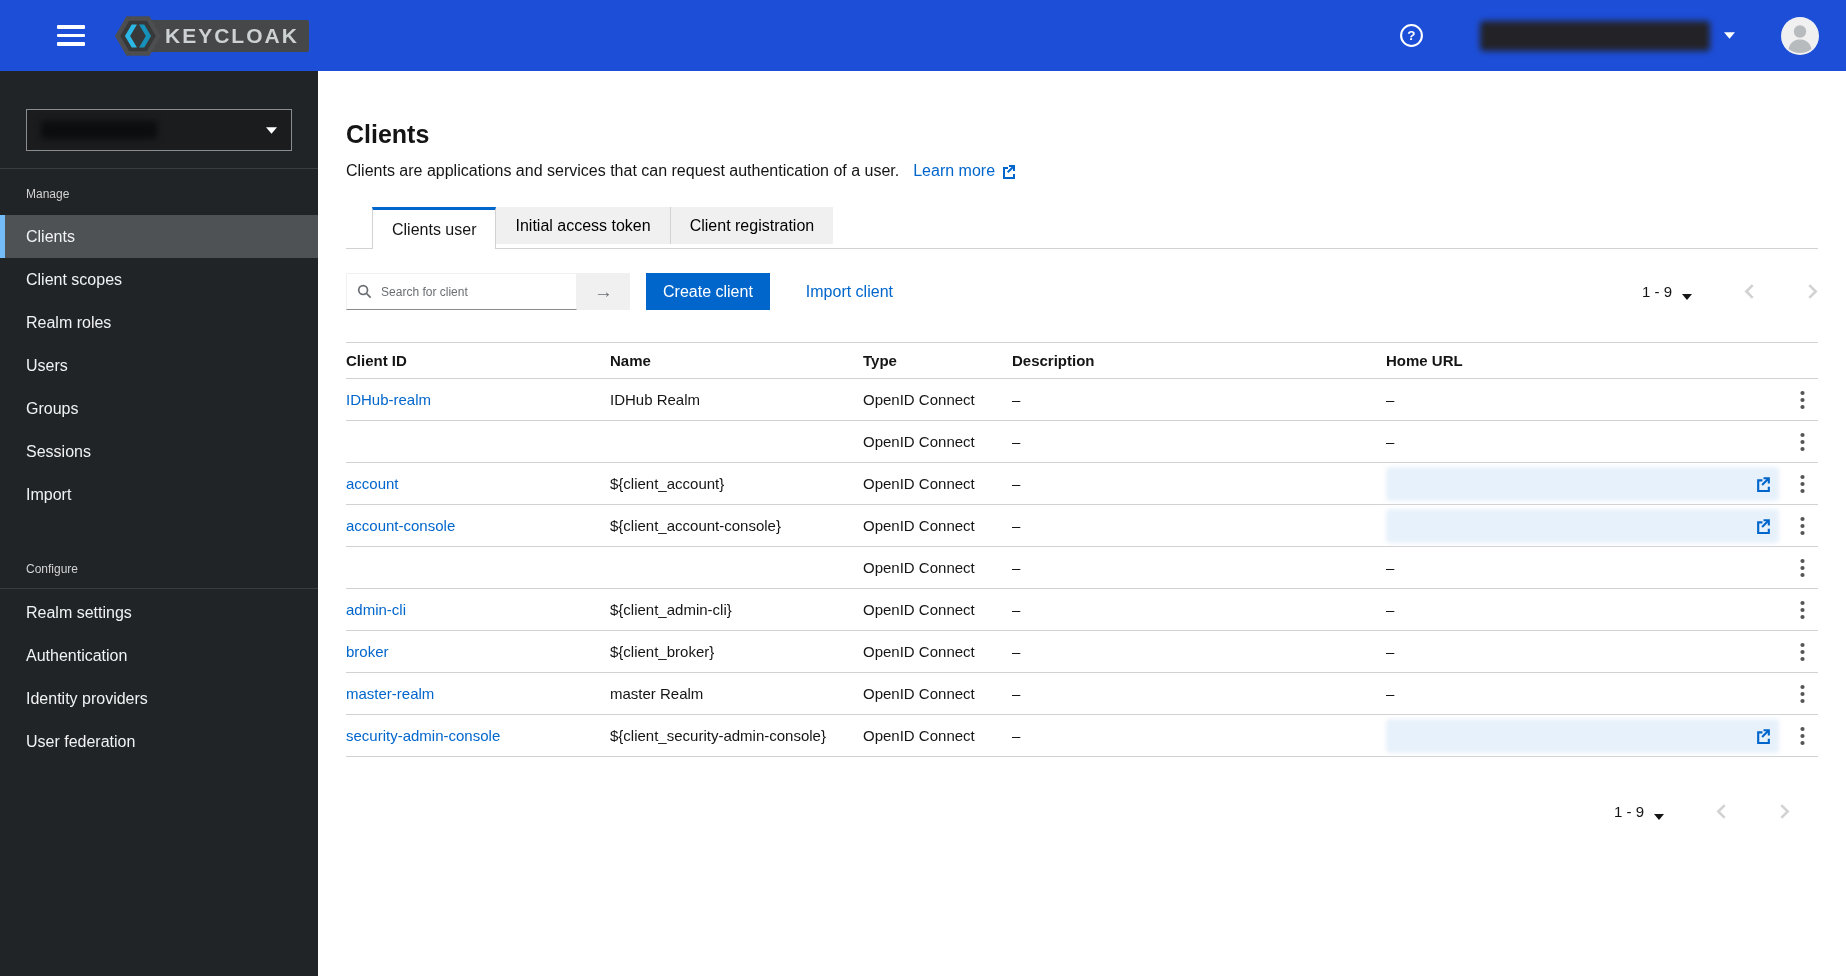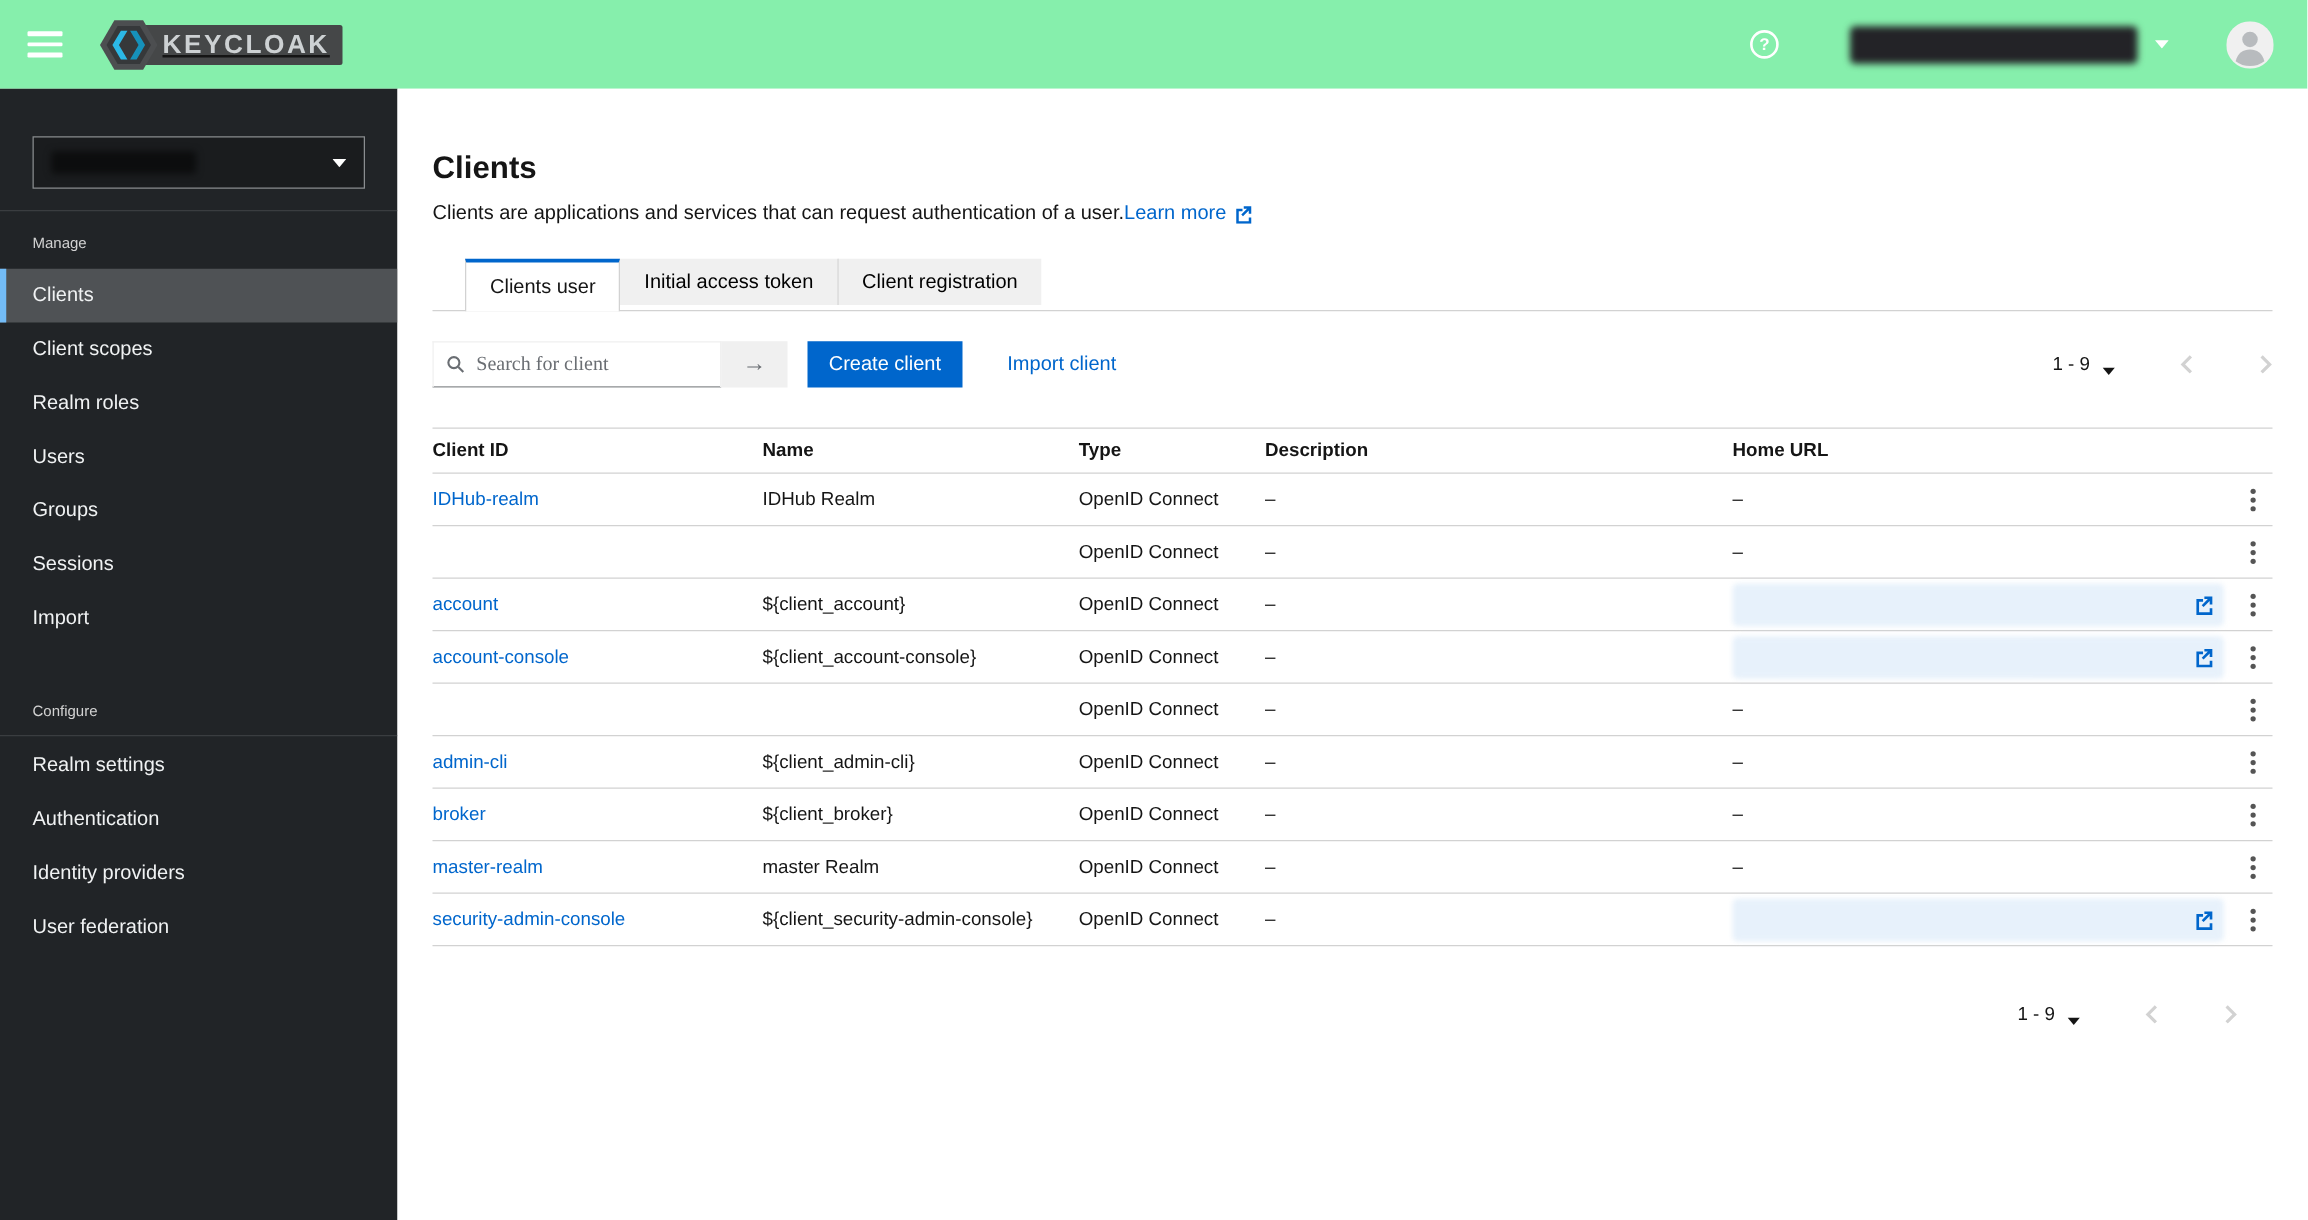--- a/index.html
+++ b/index.html
@@ -3,23 +3,22 @@
 <meta charset="utf-8">
 <style>
   * { box-sizing: border-box; margin: 0; padding: 0; }
   html,body { width:1846px; height:976px; }
   body {
     font-family: "Liberation Sans", sans-serif;
     background:#ffffff; color:#151515; overflow:hidden;
   }
   
   .masthead {
-    height:71px; background:#86efac; display:flex; align-items:center;
-    padding:0 27px 0 22px;
-    text-decoration:underline;
+    height:71px; background:#1d4ed8; display:flex; align-items:center;
+    padding:0 27px 0 57px;
   }
   .hamburger { background:none;border:none; width:28px; display:flex; flex-direction:column; gap:5px; cursor:pointer; }
   .hamburger span { display:block; height:3.5px; background:#ffffff; border-radius:1px; }
   .brand { display:flex; align-items:center; margin-left:30px; }
   .brand-text {
     font-size:21px; font-weight:bold; letter-spacing:2px; color:#cdd1d3;
     background:#454748; padding:4px 10px 4px 18px; margin-left:-14px; border-radius:2px;
   }
   .brand svg { position:relative; z-index:2; }
   .mast-help { margin-left:auto; background:none; border:none; cursor:pointer; display:flex; }
@@ -46,21 +45,21 @@
   .nav-section.gap .nav-section-title { padding-bottom:12px; border-bottom:1px solid #3a3d40; margin-bottom:2px; }
   .nav-item {
     height:43px; display:flex; align-items:center; padding-left:26px;
     font-size:16px; color:#f0f2f3; cursor:pointer;
   }
   .nav-item.active { background:#4f5255; border-left:5px solid #73bcf7; padding-left:21px; }
 
   
   .page-title { font-size:25px; line-height:30px; font-weight:bold; color:#151515; }
   .page-desc { margin-top:10px; font-size:16px; line-height:24px; color:#151515; display:flex; align-items:center; }
-  .learn-more { color:#0066cc; text-decoration:none; display:inline-flex; align-items:center; gap:6px; cursor:pointer; }
+  .learn-more { margin-left:14px; color:#0066cc; text-decoration:none; display:inline-flex; align-items:center; gap:6px; cursor:pointer; }
 
   
   .tabs { margin-top:24px; padding-left:26px; display:flex; height:42px; border-bottom:1px solid #d2d2d2; }
   .tab {
     display:flex; align-items:center; padding:0 19px; font-size:16px; color:#000000;
     background:#f0f0f0; cursor:pointer; border-right:1px solid #d2d2d2; margin-bottom:4px;
   }
   .tab:last-child { border-right:none; }
   .tab.active {
     background:#fff; color:#151515; border-top:3px solid #0066cc;
@@ -68,21 +67,21 @@
     margin-bottom:-1px; z-index:1; position:relative;
   }
 
   
   .toolbar { margin-top:24px; display:flex; align-items:center; }
   .search-group { display:flex; height:37px; width:284px; }
   .search-box {
     flex:1; display:flex; align-items:center; gap:9px; padding:0 10px;
     background:#fff; border:1px solid #f0f0f0; border-bottom:1px solid #8a8d90;
   }
-  .search-box input { border:none; outline:none; font-size:16px; width:100%; color:#151515; font-family:Liberation Serif, serif; }
+  .search-box input { border:none; outline:none; font-size:12px; width:100%; color:#151515; font-family:Liberation Sans, sans-serif; }
   .search-box input::placeholder { color:#6a6e73; }
   .search-submit {
     width:53px; background:#f0f0f0; border:none; cursor:pointer;
     display:flex; align-items:center; justify-content:center; font-size:19px; color:#6a6e73;
   }
   .btn-primary {
     margin-left:16px; height:37px; padding:0 17px; background:#0066cc; color:#fff;
     font-size:16px; border:none; cursor:pointer; font-family:"Liberation Sans",sans-serif;
   }
   .import-link { margin-left:36px; color:#0066cc; font-size:16px; text-decoration:none; cursor:pointer; }

